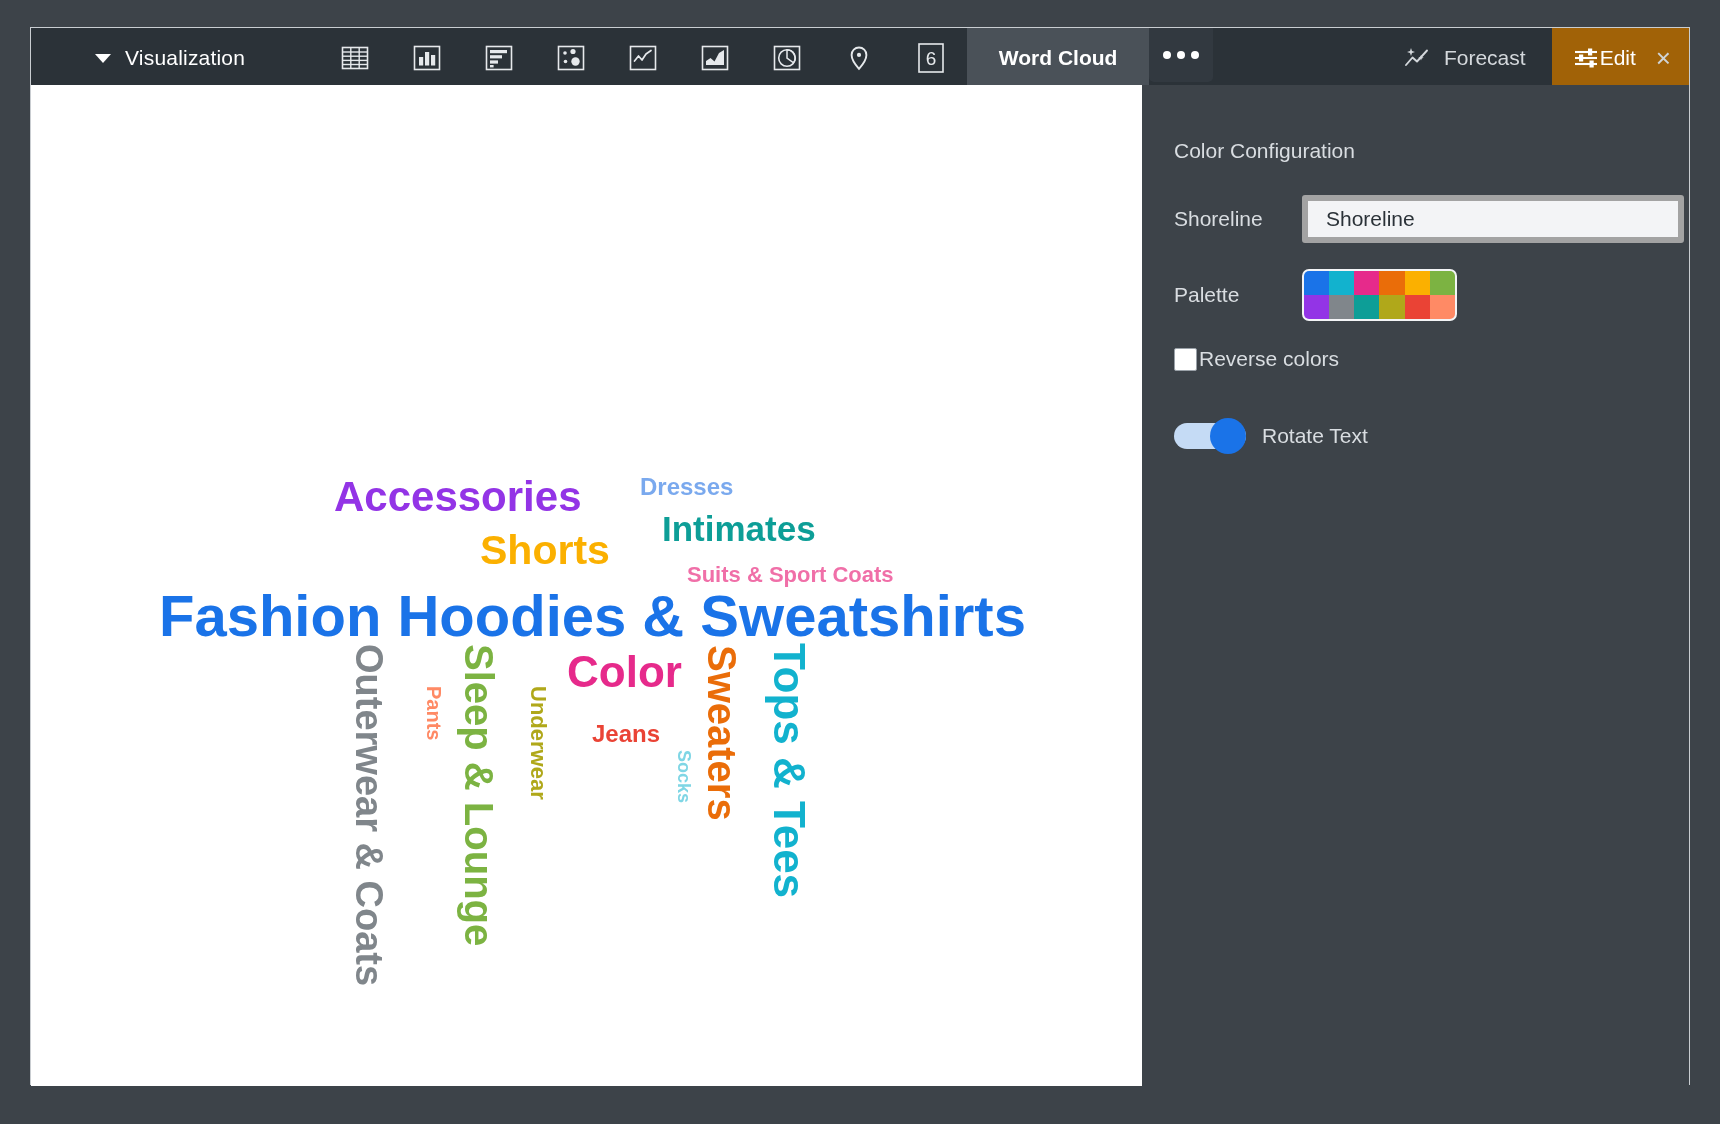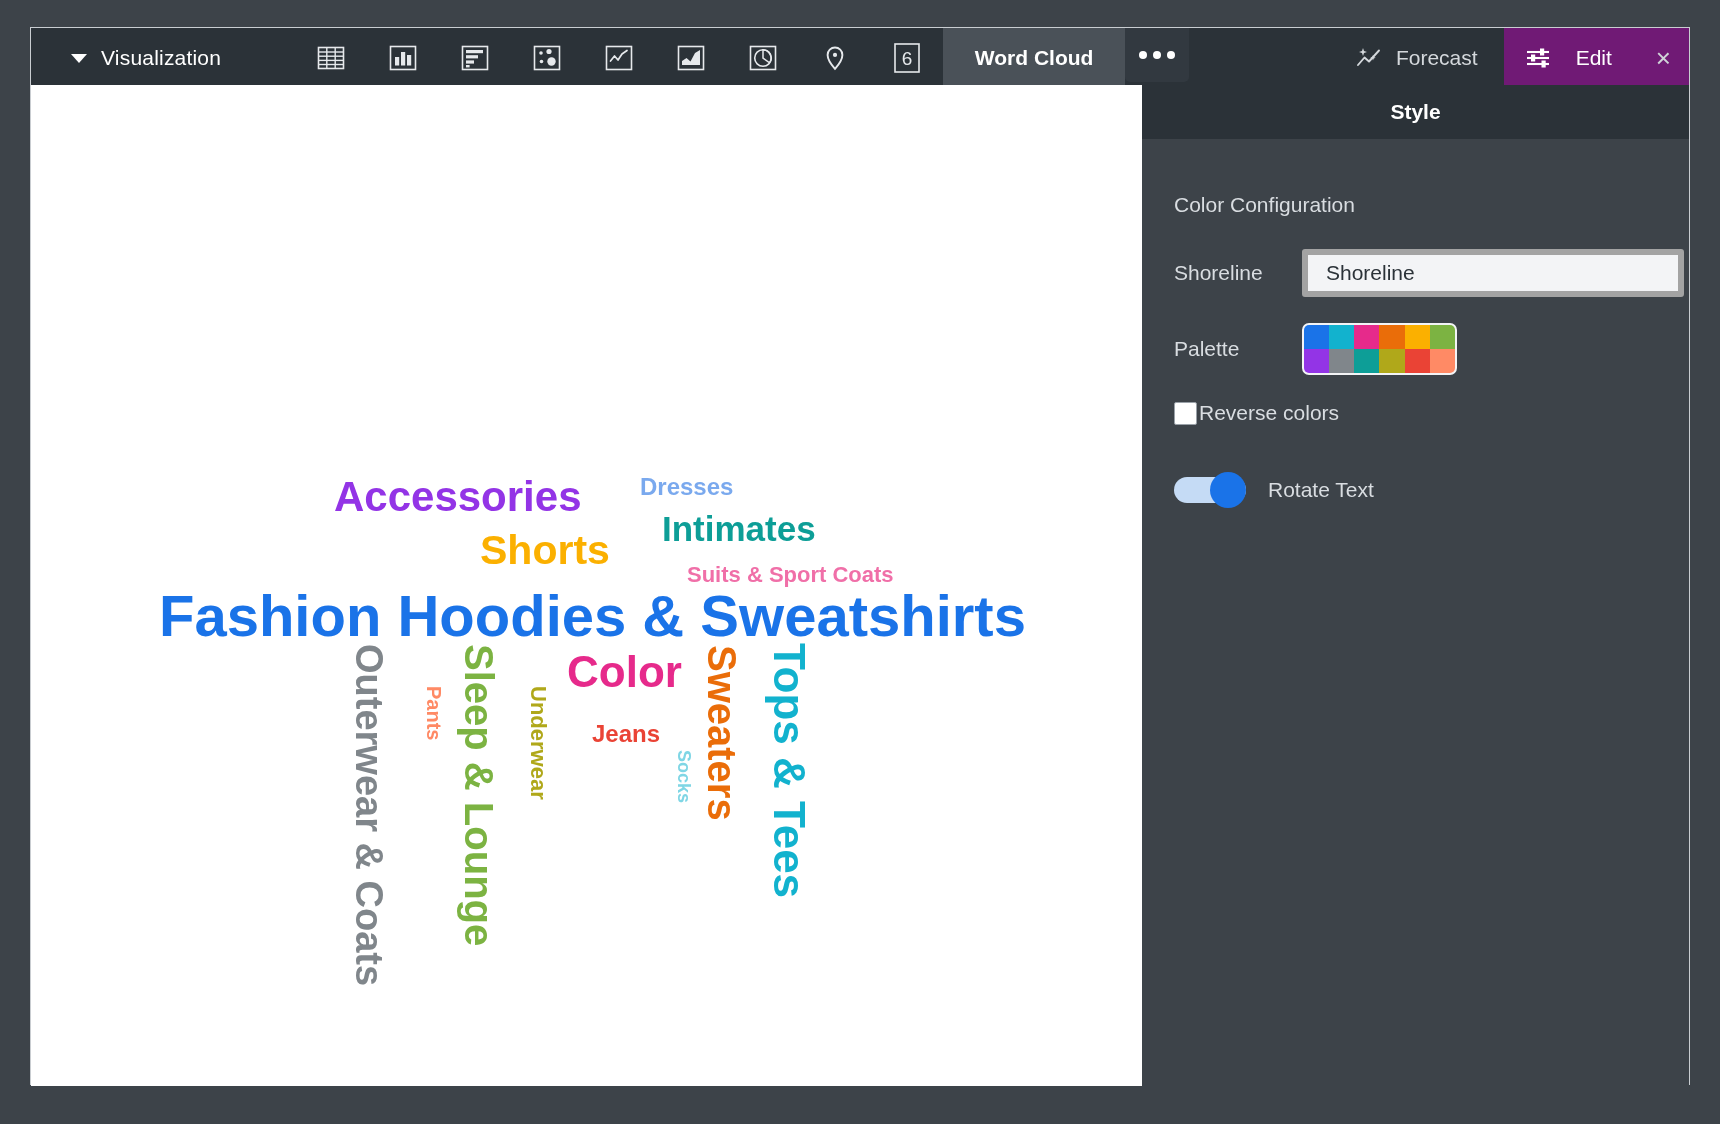--- a/index.html
+++ b/index.html
@@ -35,20 +35,21 @@
   
   .toolbar {
     position: absolute;
     left: 0; top: 0;
     width: 100%;
     height: 60px;
     background: #2b3238;
     display: flex;
     align-items: stretch;
     box-sizing: border-box;
+    padding-left: 24px;
   }
 
   .viz-menu {
     display: flex;
     align-items: center;
     gap: 14px;
     padding: 0 22px 0 40px;
     cursor: pointer;
   }
   .caret-down {
@@ -121,23 +122,23 @@
     cursor: pointer;
     color: #d4d8dc;
     font-size: 21px;
     white-space: nowrap;
     justify-content: space-between;
   }
 
   .edit-btn {
     display: flex;
     align-items: center;
-    gap: 24px;
+    gap: 0;
     padding: 0 18px 0 20px;
-    background: #701a75;
+    background: #a16207;
     cursor: pointer;
     color: #ffffff;
     font-size: 21px;
     white-space: nowrap;
     height: 100%;
     box-sizing: border-box;
   }
   .close-x {
     margin-left: 20px;
     color: #cfd4d8;
@@ -260,21 +261,21 @@
     flex: 0 0 auto;
   }
   .checkbox-label {
     color: #d9dde1;
     font-size: 21px;
   }
 
   .toggle-row {
     display: flex;
     align-items: center;
-    gap: 22px;
+    gap: 16px;
   }
   .toggle {
     position: relative;
     width: 72px;
     height: 26px;
     cursor: pointer;
     flex: 0 0 auto;
   }
   .toggle-track {
     position: absolute;
@@ -444,21 +445,20 @@
           <div class="word" style="font-size: 40px; color: rgb(234, 109, 9); left: 711px; top: 560px; transform: rotate(90deg);">Sweaters</div>
           <div class="word" style="font-size: 40px; color: rgb(124, 179, 66); left: 468px; top: 559px; transform: rotate(90deg);">Sleep &amp; Lounge</div>
           <div class="word" style="font-size: 38px; color: rgb(128, 134, 139); left: 357px; top: 559px; transform: rotate(90deg);">Outerwear &amp; Coats</div>
           <div class="word" style="font-size: 22px; color: rgb(176, 168, 26); left: 518px; top: 601px; transform: rotate(90deg);">Underwear</div>
           <div class="word" style="font-size: 20px; color: rgb(255, 138, 101); left: 413px; top: 601px; transform: rotate(90deg);">Pants</div>
           <div class="word" style="font-size: 18px; color: rgb(127, 214, 229); left: 662px; top: 665px; transform: rotate(90deg);">Socks</div>
         </div>
     </div>
 
     <div class="panel">
-      <div class="panel-title">Style</div>
       <div class="panel-body">
 
         <div class="section-label">Color Configuration</div>
 
         <div class="row">
           <div class="row-label">Shoreline</div>
           <div class="collection-input">
             <span>Shoreline</span>
           </div>
         </div>

